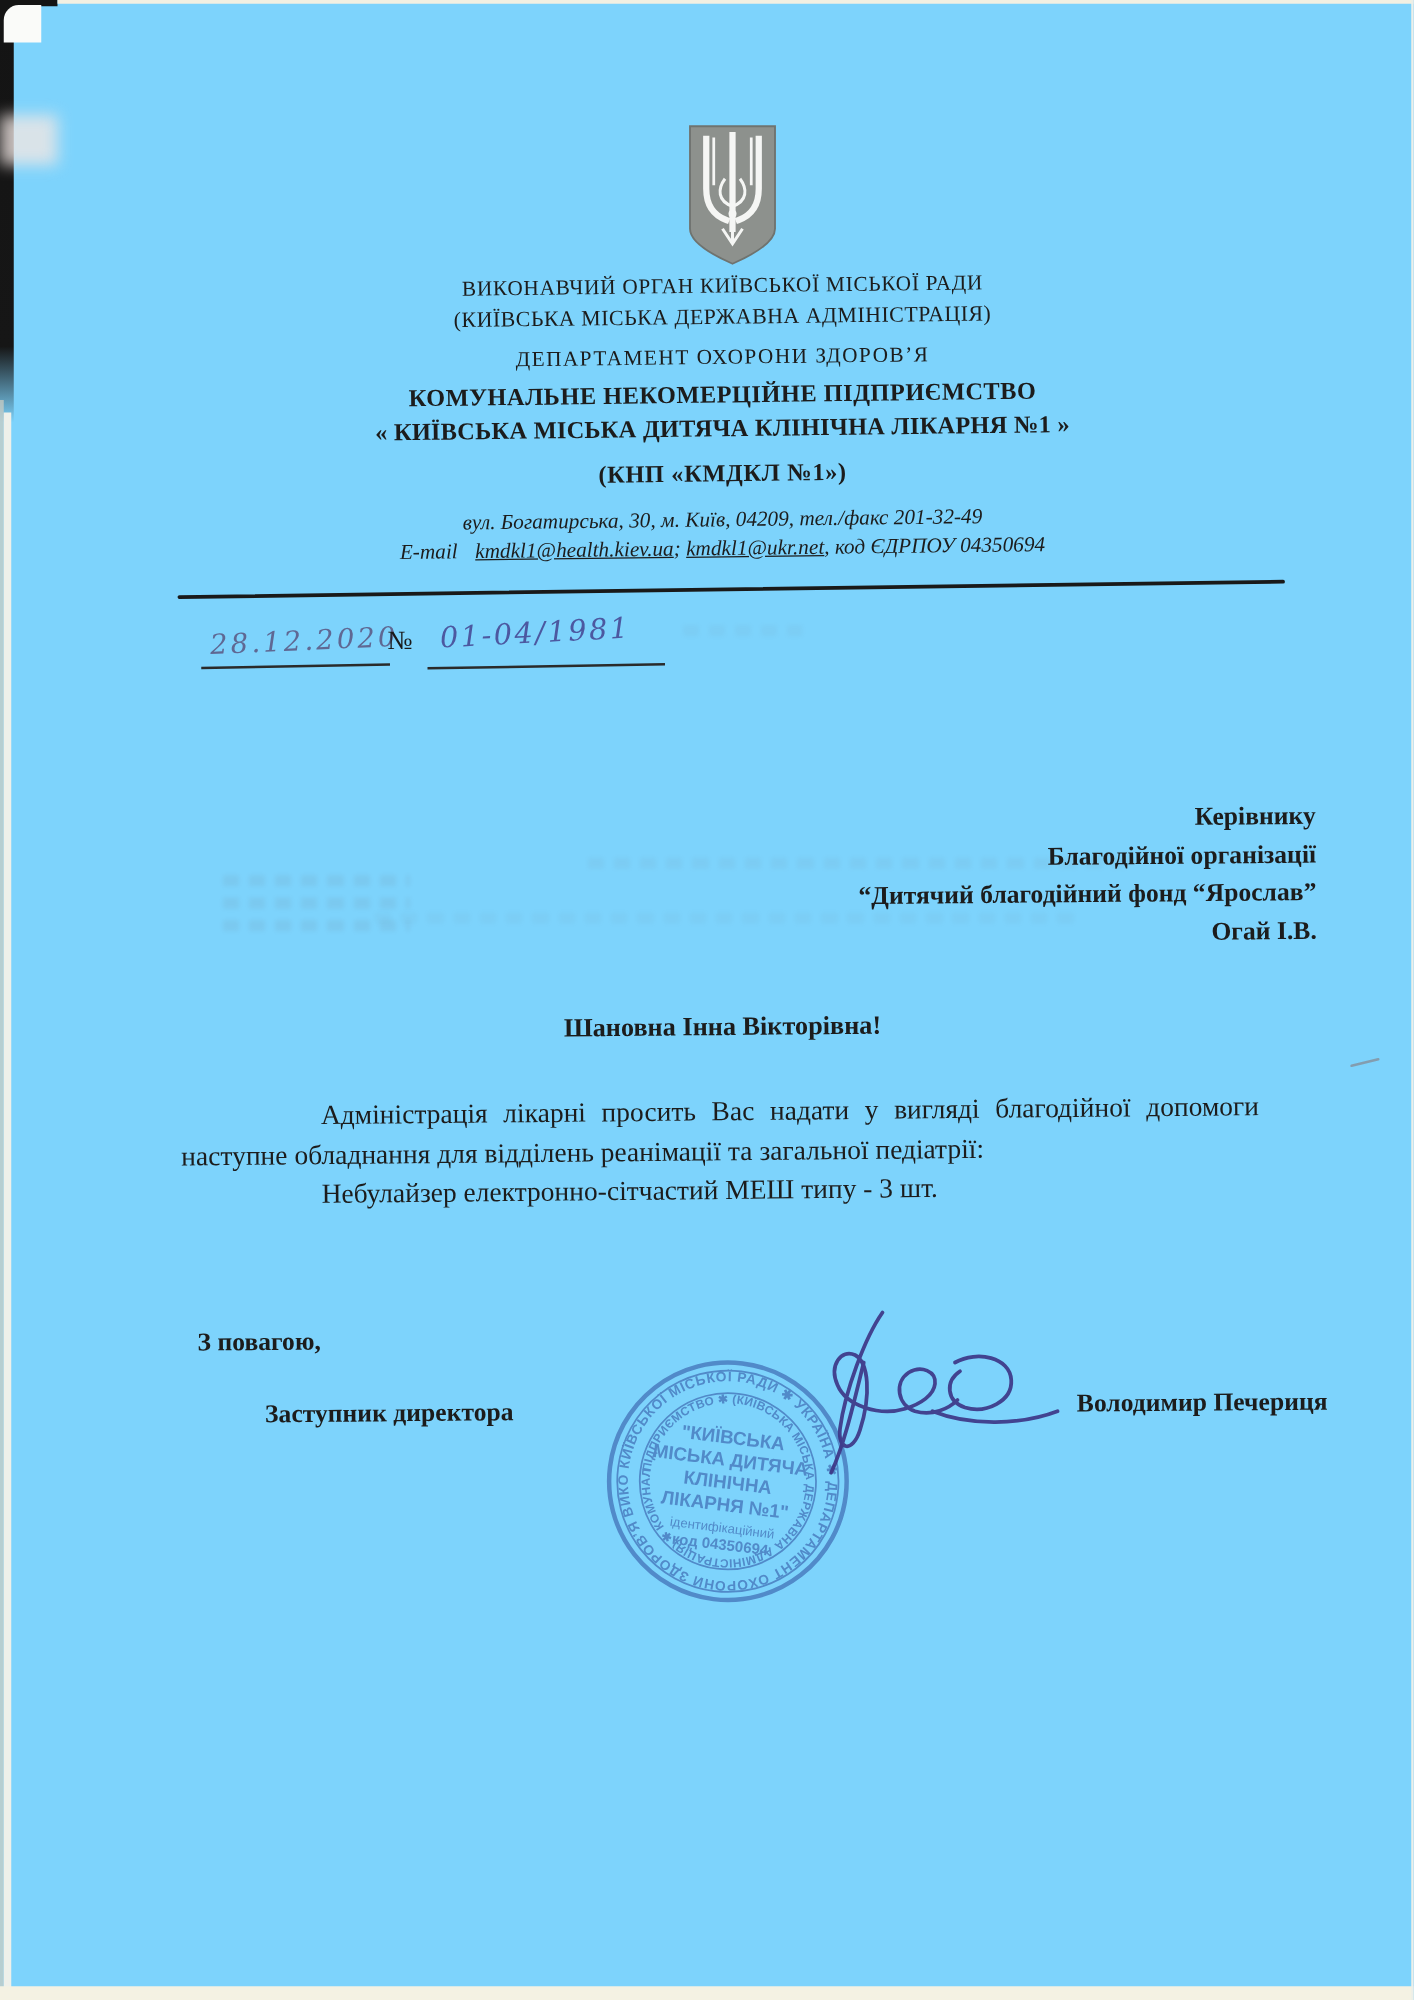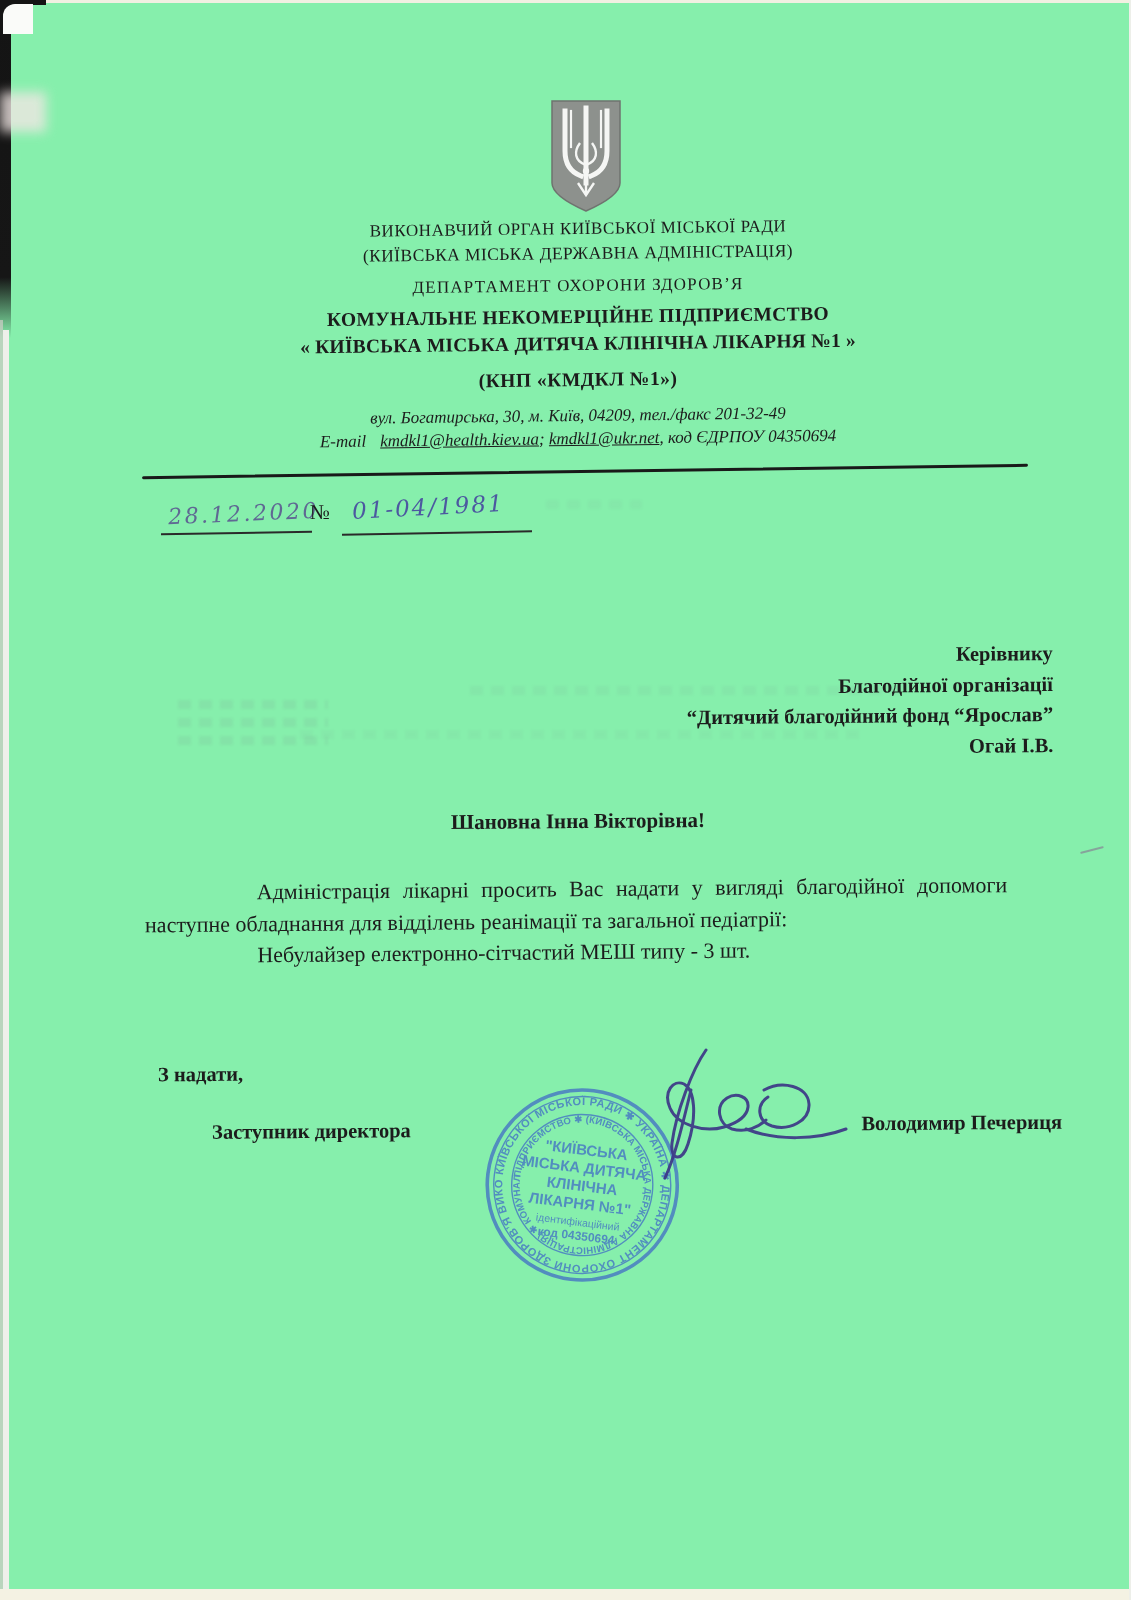--- a/index.html
+++ b/index.html
@@ -1,19 +1,19 @@
 <!DOCTYPE html>
 <html><head>
 <meta charset="utf-8">
 <style>
   html,body{margin:0;padding:0;background:#e8e8e8;}
   .page{
     position:relative;
     width:1131px;height:1600px;
-    background:#86efac;
+    background:#7dd3fc;
     overflow:hidden;
     font-family:"Liberation Serif", serif;
     color:#1c1c1c;
   }
   
   .edge-left-black{position:absolute;left:0;top:0;width:11px;height:338px;
     background:linear-gradient(180deg,#141414 0%,#161616 82%,rgba(22,22,22,0) 100%);}
   .edge-top-sliver{position:absolute;left:0;top:0;width:46px;height:5px;background:#141414;}
   .corner-round{position:absolute;left:3px;top:4px;width:30px;height:30px;background:#fafbf9;border-radius:12px 0 0 0;}
   .edge-left-thin{position:absolute;left:0;top:320px;width:3px;height:1280px;background:#c9ccc3;opacity:.75;}
@@ -160,21 +160,21 @@
     <div>Огай І.В.</div>
   </div>
 
   <div class="salutation">Шановна Інна Вікторівна!</div>
   <div class="bodytext">
     <div class="indent wide">Адміністрація лікарні просить Вас надати у вигляді благодійної допомоги</div>
     <div>наступне обладнання для відділень реанімації та загальної педіатрії:</div>
     <div class="indent">Небулайзер електронно-сітчастий МЕШ типу  -  3 шт.</div>
   </div>
 
-  <div class="regards">З надати,</div>
+  <div class="regards">З повагою,</div>
   <div class="role">Заступник директора</div>
   <div class="signer">Володимир Печериця</div>
 
   <div class="stamp">
     <svg width="220" height="220" viewBox="0 0 220 220">
       <defs>
         <path id="outerring" d="M 30 110 A 80 80 0 1 1 190 110 A 80 80 0 1 1 30 110"></path>
         <path id="innerring" d="M 47.5 110 A 62.5 62.5 0 1 1 172.5 110 A 62.5 62.5 0 1 1 47.5 110"></path>
       </defs>
       <g stroke="#4b80c2" fill="none">

